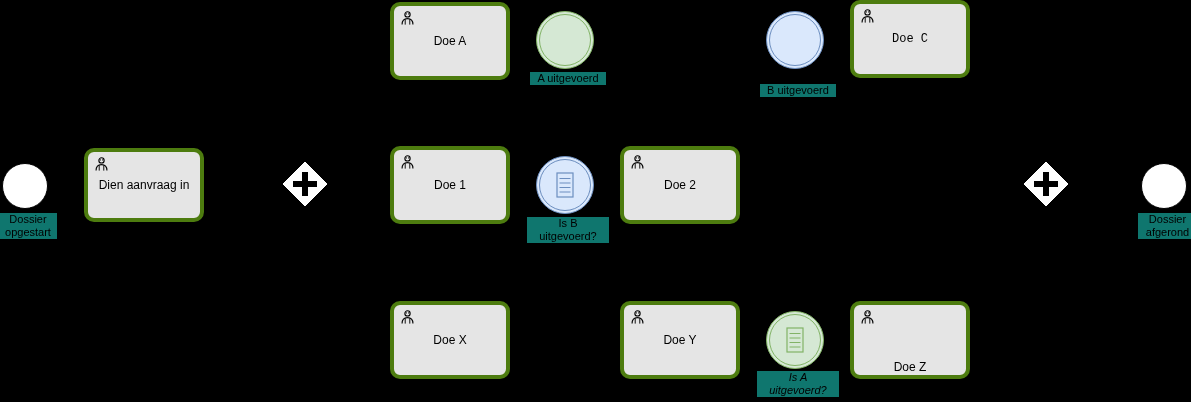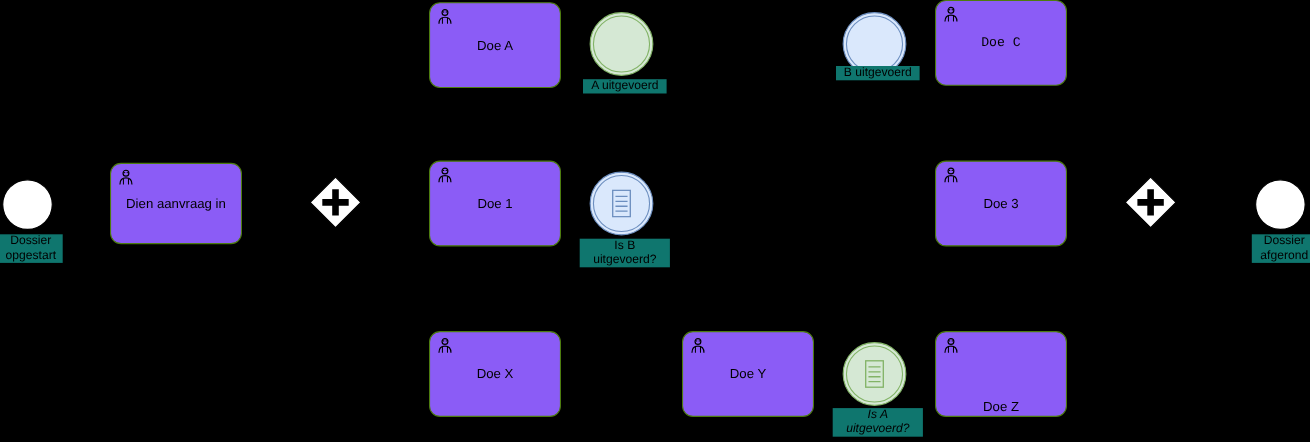--- a/index.html
+++ b/index.html
@@ -13,22 +13,22 @@
     width: 1191px;
     height: 402px;
     background: #000000;
     overflow: hidden;
     font-family: "Liberation Sans", sans-serif;
   }
 
   
   .task {
     position: absolute;
-    background: #8b5cf6;
-    border: 1px solid #4d7c0f;
+    background: #e5e5e5;
+    border: 4px solid #4d7c0f;
     border-radius: 10px;
     box-sizing: border-box;
     display: flex;
     align-items: center;
     justify-content: center;
   }
   .task-label {
     font-size: 12px;
     color: #000000;
     text-align: center;
@@ -111,21 +111,21 @@
 </style>
 </head>
 <body>
 
 <div id="canvas">
 
   <div class="event-plain" style="left:2px; top:163px; width:46px; height:46px;"></div>
   <div class="chip-label" style="left:-1px; top:213px; width:52px;">Dossier
 opgestart</div>
 
-  <div class="task" style="left:100px; top:148px; width:120px; height:74px;">
+  <div class="task" style="left:84px; top:148px; width:120px; height:74px;">
     <span class="task-marker">
       <svg viewBox="0 0 20 20" width="17" height="17" aria-hidden="true">
         <circle cx="10" cy="5.2" r="3.1" fill="none" stroke="#000" stroke-width="1.3"></circle>
         <path d="M3.6 17.2 Q3.6 10.2 10 10.2 Q16.4 10.2 16.4 17.2" fill="none" stroke="#000" stroke-width="1.3"></path>
         <path d="M7.3 10.8 L7.3 17.2 M12.7 10.8 L12.7 17.2" fill="none" stroke="#000" stroke-width="1.1"></path>
         <circle cx="8.6" cy="4.6" r="0.75" fill="#000"></circle>
         <circle cx="11.4" cy="4.6" r="0.75" fill="#000"></circle>
       </svg>
     </span>
     <span class="task-label">Dien aanvraag in</span>
@@ -155,21 +155,21 @@
     <span class="ring-outer"></span>
     <span class="ring-inner"></span>
   </div>
   <div class="chip-label" style="left:530px; top:72px; width:70px;">A uitgevoerd</div>
 
 
   <div class="event-ring ev-blue" style="left:766px; top:11px; width:58px; height:58px;">
     <span class="ring-outer"></span>
     <span class="ring-inner"></span>
   </div>
-  <div class="chip-label" style="left:760px; top:60px; width:70px;">B uitgevoerd</div>
+  <div class="chip-label" style="left:760px; top:84px; width:70px;">B uitgevoerd</div>
 
   <div class="task" style="left:850px; top:0; width:120px; height:78px;font-family:Liberation Mono, monospace;">
     <span class="task-marker">
       <svg viewBox="0 0 20 20" width="17" height="17" aria-hidden="true">
         <circle cx="10" cy="5.2" r="3.1" fill="none" stroke="#000" stroke-width="1.3"></circle>
         <path d="M3.6 17.2 Q3.6 10.2 10 10.2 Q16.4 10.2 16.4 17.2" fill="none" stroke="#000" stroke-width="1.3"></path>
         <path d="M7.3 10.8 L7.3 17.2 M12.7 10.8 L12.7 17.2" fill="none" stroke="#000" stroke-width="1.1"></path>
         <circle cx="8.6" cy="4.6" r="0.75" fill="#000"></circle>
         <circle cx="11.4" cy="4.6" r="0.75" fill="#000"></circle>
       </svg>
@@ -196,33 +196,33 @@
     <span class="ring-icon">
       <svg viewBox="0 0 18 26" width="18" height="26" aria-hidden="true">
         <rect x="1" y="1" width="16" height="24" fill="none" stroke="#6c8ebf" stroke-width="1.2"></rect>
         <path d="M3.5 6.5 H14.5 M3.5 11 H14.5 M3.5 15.5 H14.5 M3.5 20 H14.5" stroke="#6c8ebf" stroke-width="1.2" fill="none"></path>
       </svg>
     </span>
   </div>
   <div class="chip-label" style="left:527px; top:217px; width:76px;">Is B
 uitgevoerd?</div>
 
-
-  <div class="task" style="left:850px; top:146px; width:120px; height:78px;">
-    <span class="task-marker">
-      <svg viewBox="0 0 20 20" width="17" height="17" aria-hidden="true">
-        <circle cx="10" cy="5.2" r="3.1" fill="none" stroke="#000" stroke-width="1.3"></circle>
-        <path d="M3.6 17.2 Q3.6 10.2 10 10.2 Q16.4 10.2 16.4 17.2" fill="none" stroke="#000" stroke-width="1.3"></path>
-        <path d="M7.3 10.8 L7.3 17.2 M12.7 10.8 L12.7 17.2" fill="none" stroke="#000" stroke-width="1.1"></path>
-        <circle cx="8.6" cy="4.6" r="0.75" fill="#000"></circle>
-        <circle cx="11.4" cy="4.6" r="0.75" fill="#000"></circle>
-      </svg>
-    </span>
-    <span class="task-label">Doe 3</span>
-  </div>
+  <div class="task" style="left:620px; top:146px; width:120px; height:78px;">
+    <span class="task-marker">
+      <svg viewBox="0 0 20 20" width="17" height="17" aria-hidden="true">
+        <circle cx="10" cy="5.2" r="3.1" fill="none" stroke="#000" stroke-width="1.3"></circle>
+        <path d="M3.6 17.2 Q3.6 10.2 10 10.2 Q16.4 10.2 16.4 17.2" fill="none" stroke="#000" stroke-width="1.3"></path>
+        <path d="M7.3 10.8 L7.3 17.2 M12.7 10.8 L12.7 17.2" fill="none" stroke="#000" stroke-width="1.1"></path>
+        <circle cx="8.6" cy="4.6" r="0.75" fill="#000"></circle>
+        <circle cx="11.4" cy="4.6" r="0.75" fill="#000"></circle>
+      </svg>
+    </span>
+    <span class="task-label">Doe 2</span>
+  </div>
+
 
   <div class="gateway" style="left:1022px; top:160px; width:48px; height:48px;">
     <svg viewBox="0 0 48 48" width="48" height="48" aria-hidden="true">
       <polygon points="24,1 47,24 24,47 1,24" fill="#ffffff" stroke="#000000" stroke-width="1"></polygon>
       <path d="M21,12 L27,12 L27,21 L36,21 L36,27 L27,27 L27,36 L21,36 L21,27 L12,27 L12,21 L21,21 Z" fill="#000000"></path>
     </svg>
   </div>
 
   <div class="event-plain" style="left:1141px; top:163px; width:46px; height:46px;"></div>
   <div class="chip-label" style="left:1138px; top:213px; width:53px;">Dossier

